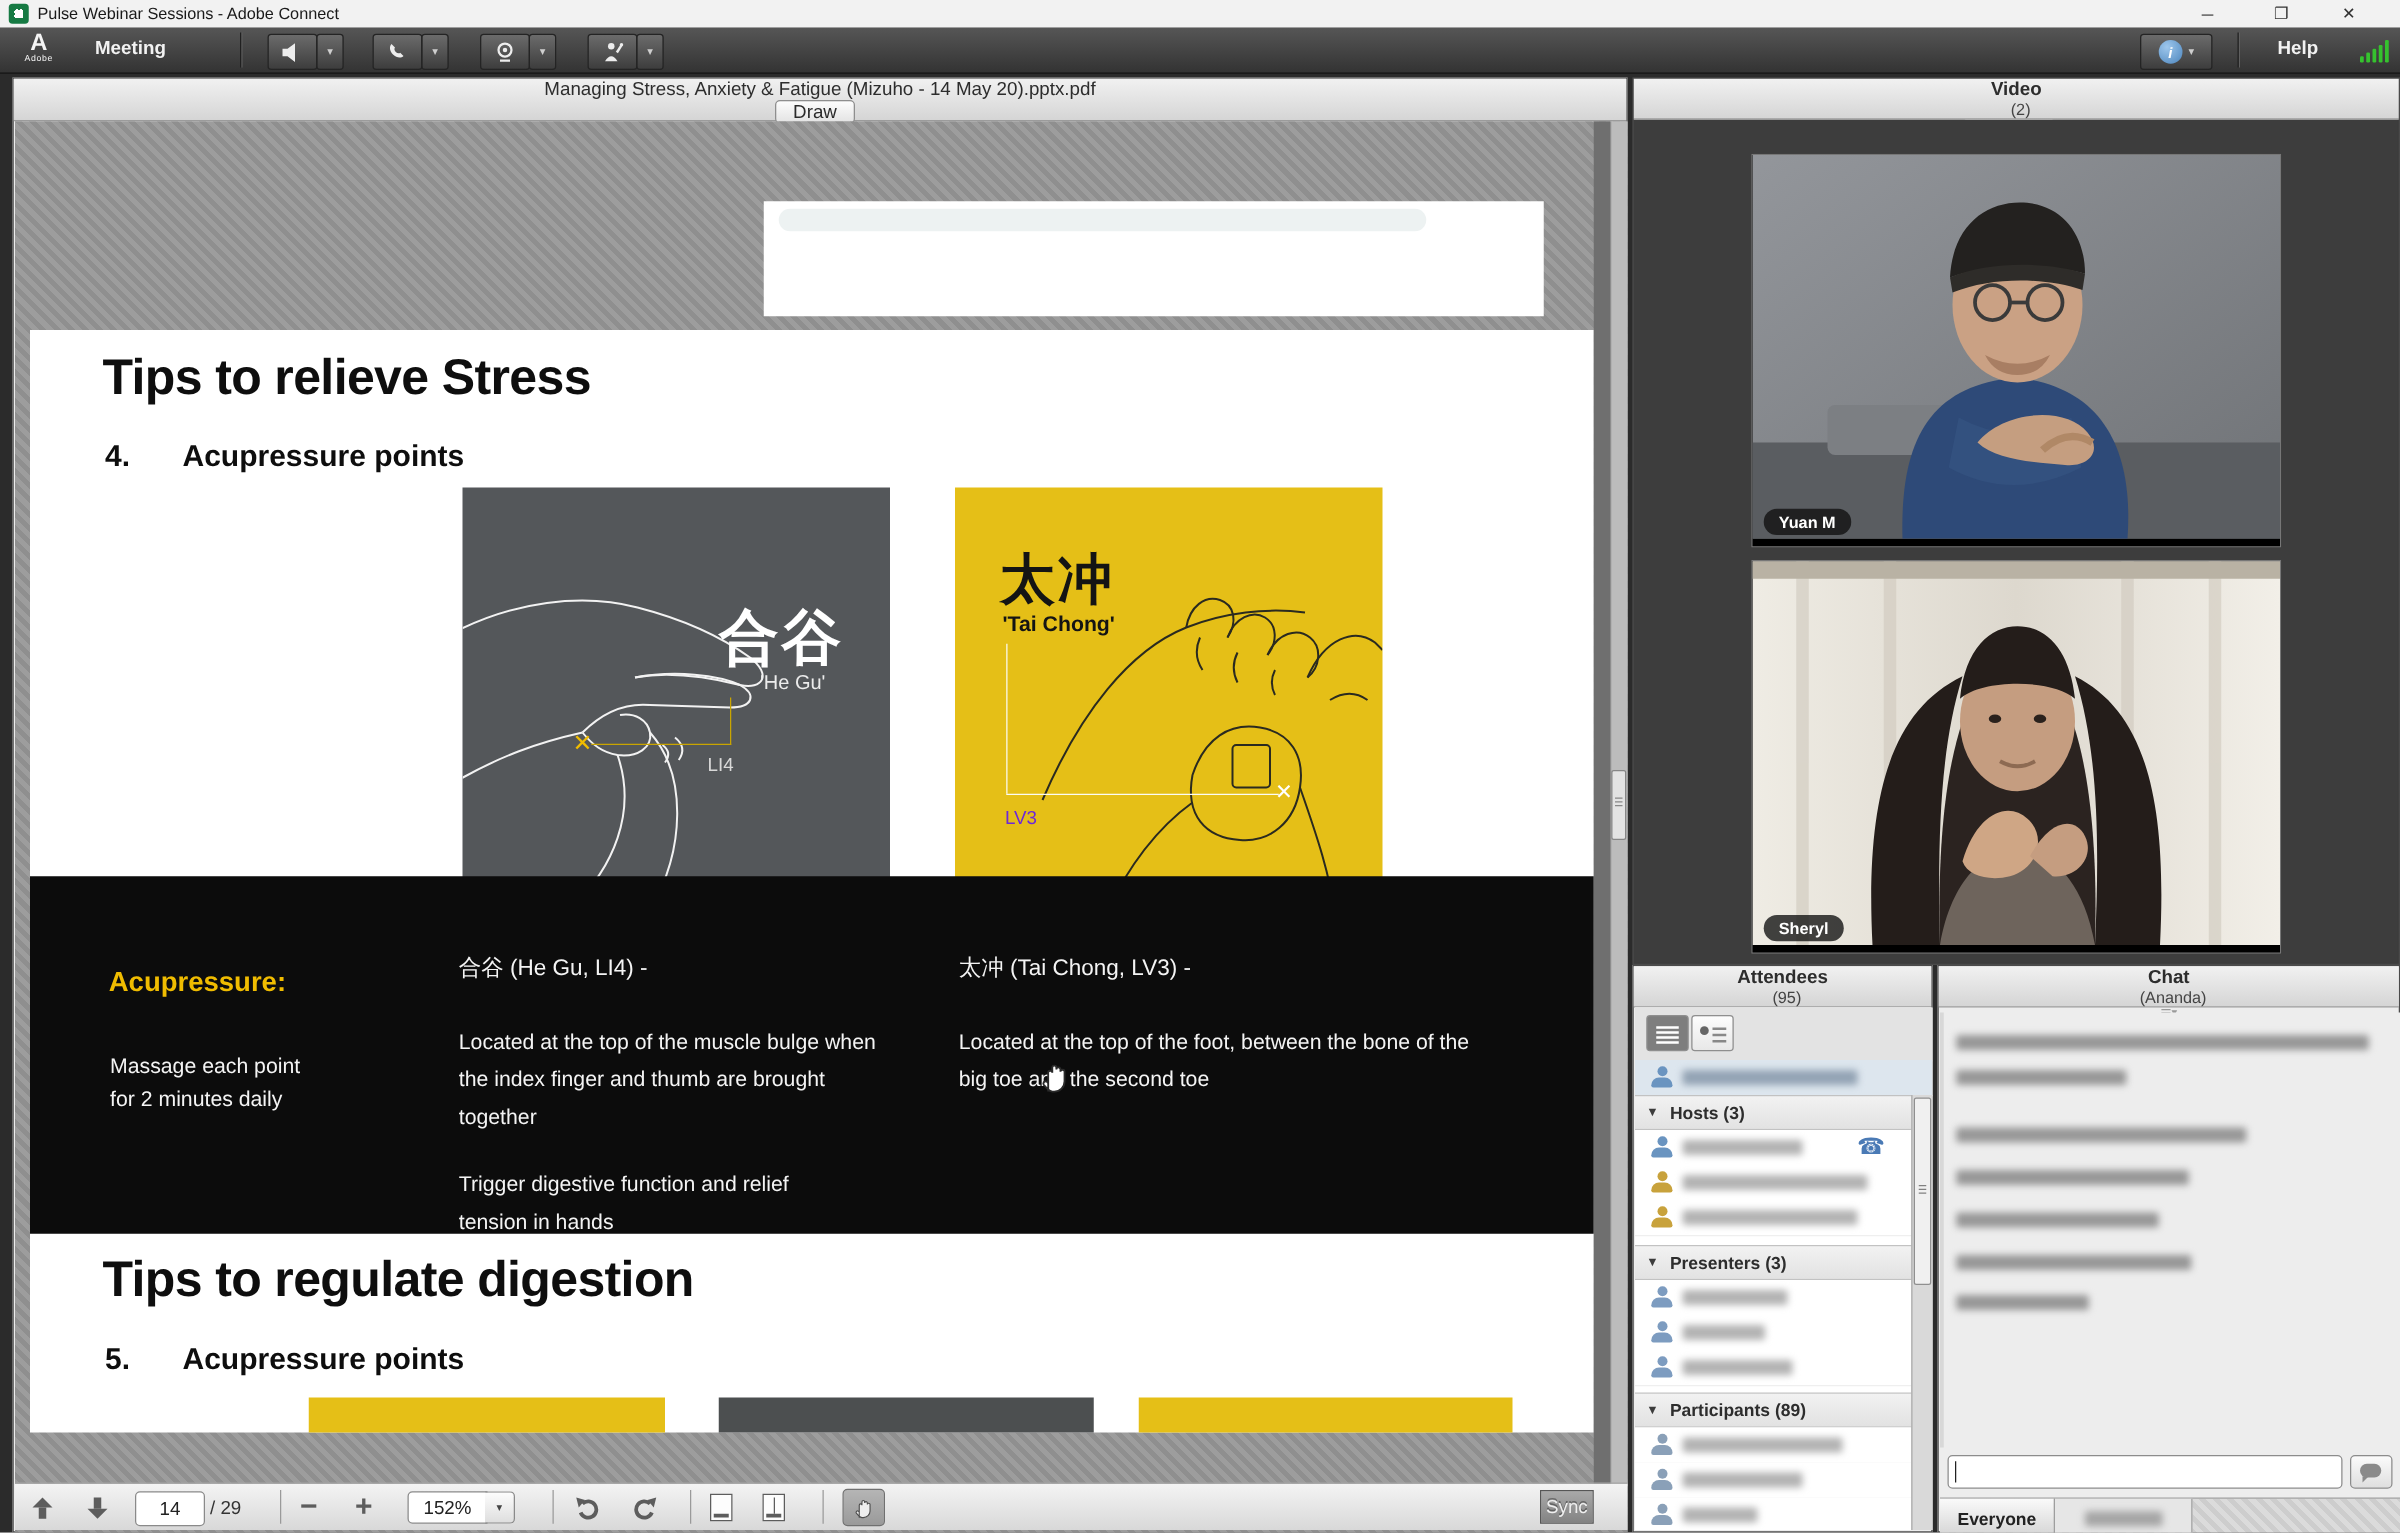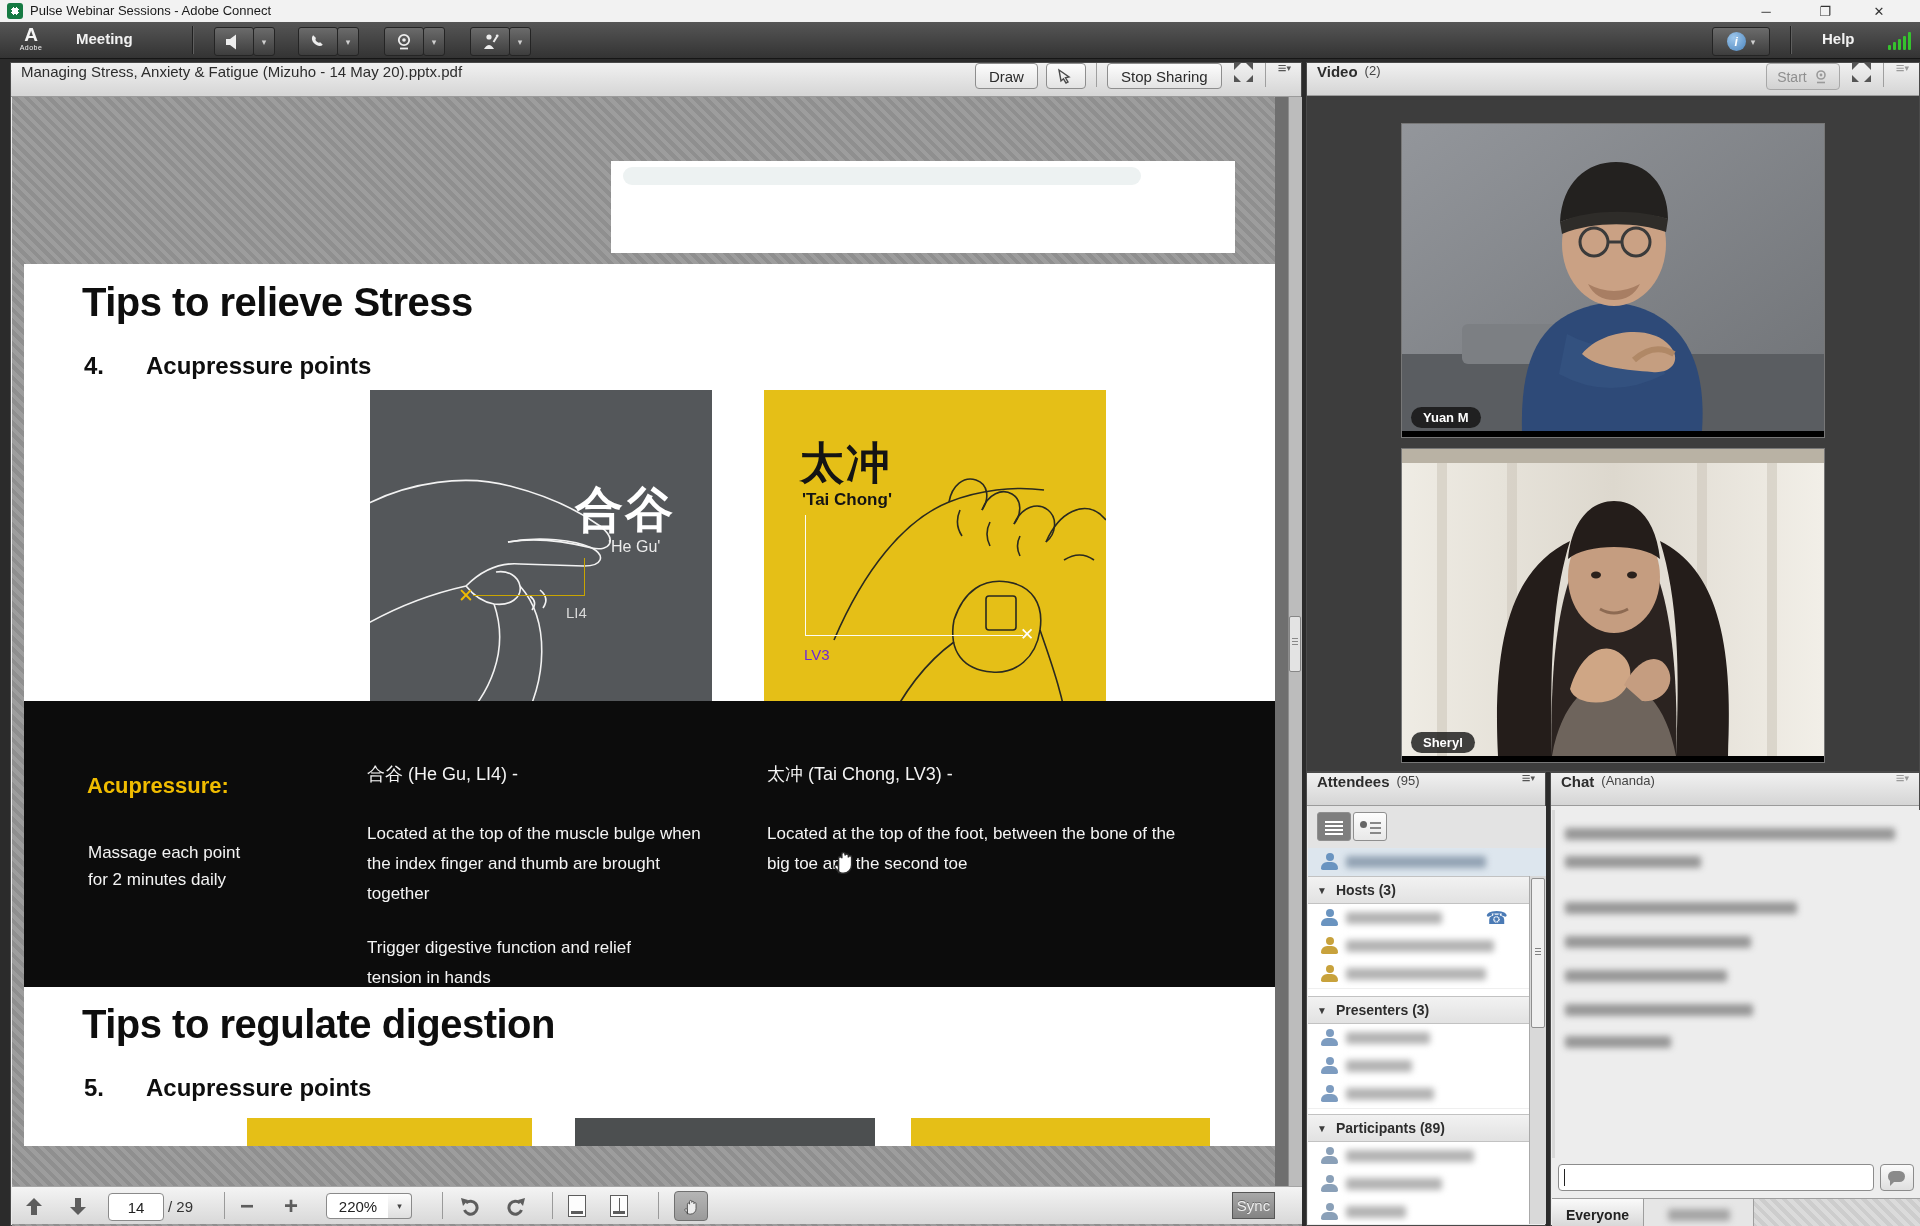--- a/index.html
+++ b/index.html
@@ -32,21 +32,21 @@
   .ibtn.caret{width:20px;color:#cfcfcf;font-size:9px;}
   .ibtn svg{display:block;}
   #help-label{top:8px;font-size:15px;font-weight:bold;color:#f2f2f2;}
   #signal{top:9px;display:flex;align-items:flex-end;gap:2px;height:19px;}
   #signal i{display:block;width:3px;background:#35c22e;border-radius:1px;}
 
   
   .pod{background:#ededed;border:1px solid #4a4a4a;box-sizing:border-box;}
   .pod-header{position:absolute;left:0;top:0;right:0;height:33px;
      background:linear-gradient(#f1f1f1,#d5d5d5);border-bottom:1px solid #9b9b9b;
-     display:flex;padding:0 10px;box-sizing:border-box;color:#2d2d2d;}
+     display:flex;align-items:center;padding:0 10px;box-sizing:border-box;color:#2d2d2d;flex-direction:column;}
   .pod-title{font-size:15px;font-weight:bold;}
   .pod-count{font-size:13px;margin-left:7px;color:#444;}
   .menu-ic{font-size:15px;color:#555;line-height:10px;}
   .menu-ic small{font-size:9px;vertical-align:2px;}
   .menu-ic.dim{color:#9a9a9a;}
   .btn{display:inline-flex;align-items:center;justify-content:center;height:26px;padding:0 13px;
        background:linear-gradient(#fdfdfd,#e3e3e3);border:1px solid #8e8e8e;border-radius:4px;
        font-size:15px;color:#2b2b2b;box-sizing:border-box;}
   .hsep{width:1px;height:24px;background:#9f9f9f;}
 
@@ -378,21 +378,21 @@
       </span>
     <input class="tb" id="page-input" style="left: 96px;" value="14">
     <span class="tb" id="page-total" style="left:156px;">/ 29</span>
     <span class="tb-sep" style="left:212px;"></span>
     <span class="tb tbtn" style="left:228px;">
         <span class="pm">−</span>
       </span>
     <span class="tb tbtn" style="left:272px;">
         <span class="pm">+</span>
       </span>
-    <span class="tb" id="zoom-box" style="left:314px;">220%</span>
+    <span class="tb" id="zoom-box" style="left:314px;">152%</span>
     <span class="tb" id="zoom-caret" style="left:376px;">▾</span>
     <span class="tb-sep" style="left:430px;"></span>
     <span class="tb tbtn" style="left:448px;">
       <svg width="22" height="20" viewBox="0 0 22 20">
           <path d="M6 7 a6.5 6.5 0 1 1 -1.5 7" fill="none" stroke="#5d5d5d" stroke-width="3"></path>
           <path d="M1 2 L8 4 L3 10 Z" fill="#5d5d5d"></path>
         </svg>
     </span>
     <span class="tb tbtn" style="left:492px;">
       <svg width="22" height="20" viewBox="0 0 22 20">

